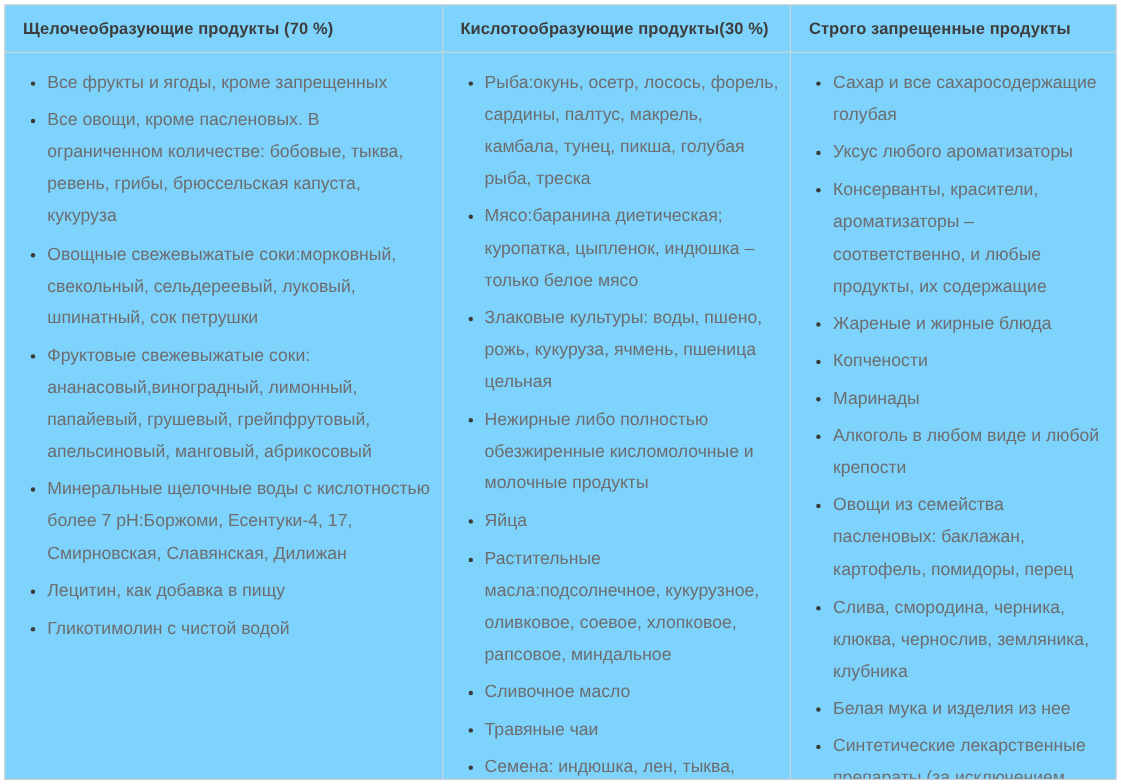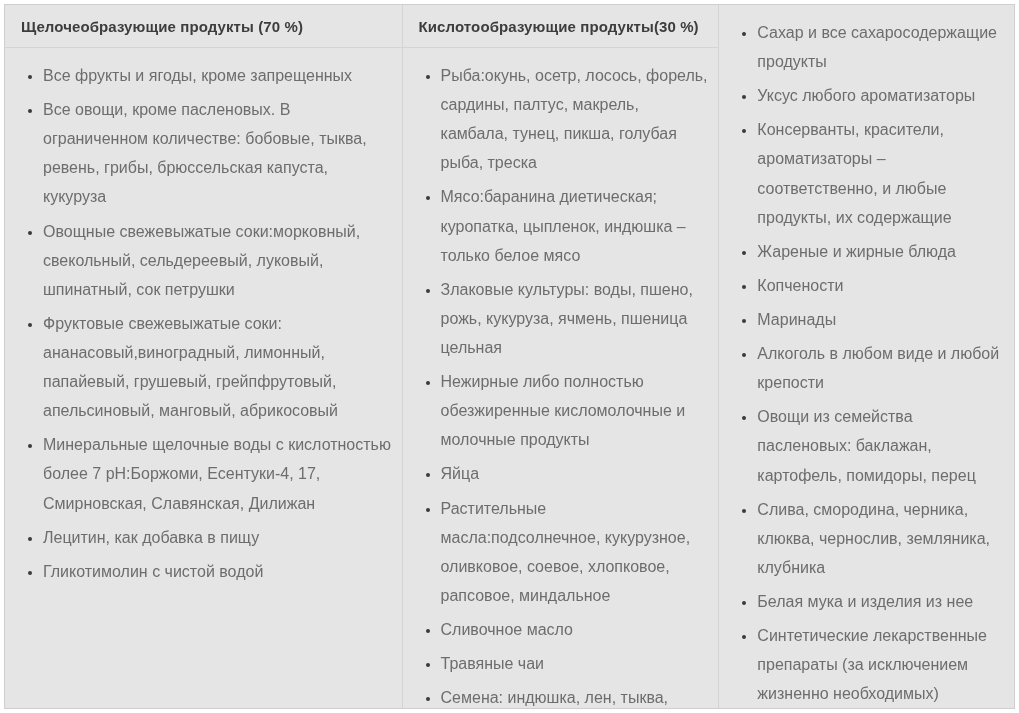--- a/index.html
+++ b/index.html
@@ -13,21 +13,21 @@
     width: 1019px;
     height: 713px;
     padding: 4px;
     background: #ffffff;
   }
   .diet-table {
     display: flex;
     width: 100%;
     height: 100%;
     border: 1px solid #cfcfcf;
-    background: #e5e5e5;
+    background: #7dd3fc;
   }
   .col {
     display: flex;
     flex-direction: column;
     min-width: 0;
   }
   .col + .col {
     border-left: 1px solid #d4d4d4;
   }
   .col-alkaline  { width: 39.3%; }
@@ -89,22 +89,23 @@
           <li>Нежирные либо полностью обезжиренные кисломолочные и молочные продукты</li>
           <li>Яйца</li>
           <li>Растительные масла:подсолнечное, кукурузное, оливковое, соевое, хлопковое, рапсовое, миндальное</li>
           <li>Сливочное масло</li>
           <li>Травяные чаи</li>
           <li>Семена: индюшка, лен, тыква, подсолнух</li>
         </ul>
     </div>
 
     <div class="col col-forbidden">
+      <div class="col-header">Строго запрещенные продукты</div>
       <ul class="col-body">
-          <li>Сахар и все сахаросодержащие продукты</li>
+          <li>Сахар и все сахаросодержащие голубая</li>
           <li>Уксус любого ароматизаторы</li>
           <li>Консерванты, красители, ароматизаторы – соответственно, и любые продукты, их содержащие</li>
           <li>Жареные и жирные блюда</li>
           <li>Копчености</li>
           <li>Маринады</li>
           <li>Алкоголь в любом виде и любой крепости</li>
           <li>Овощи из семейства пасленовых: баклажан, картофель, помидоры, перец</li>
           <li>Слива, смородина, черника, клюква, чернослив, земляника, клубника</li>
           <li>Белая мука и изделия из нее</li>
           <li>Синтетические лекарственные препараты (за исключением жизненно необходимых)</li>

